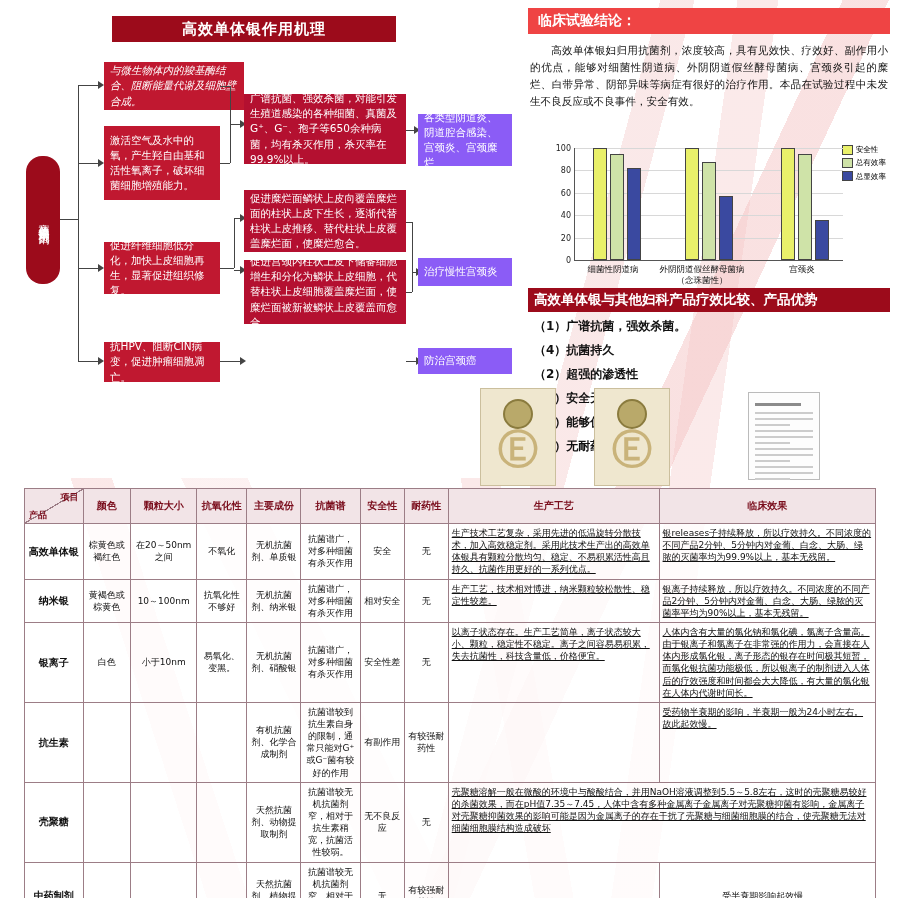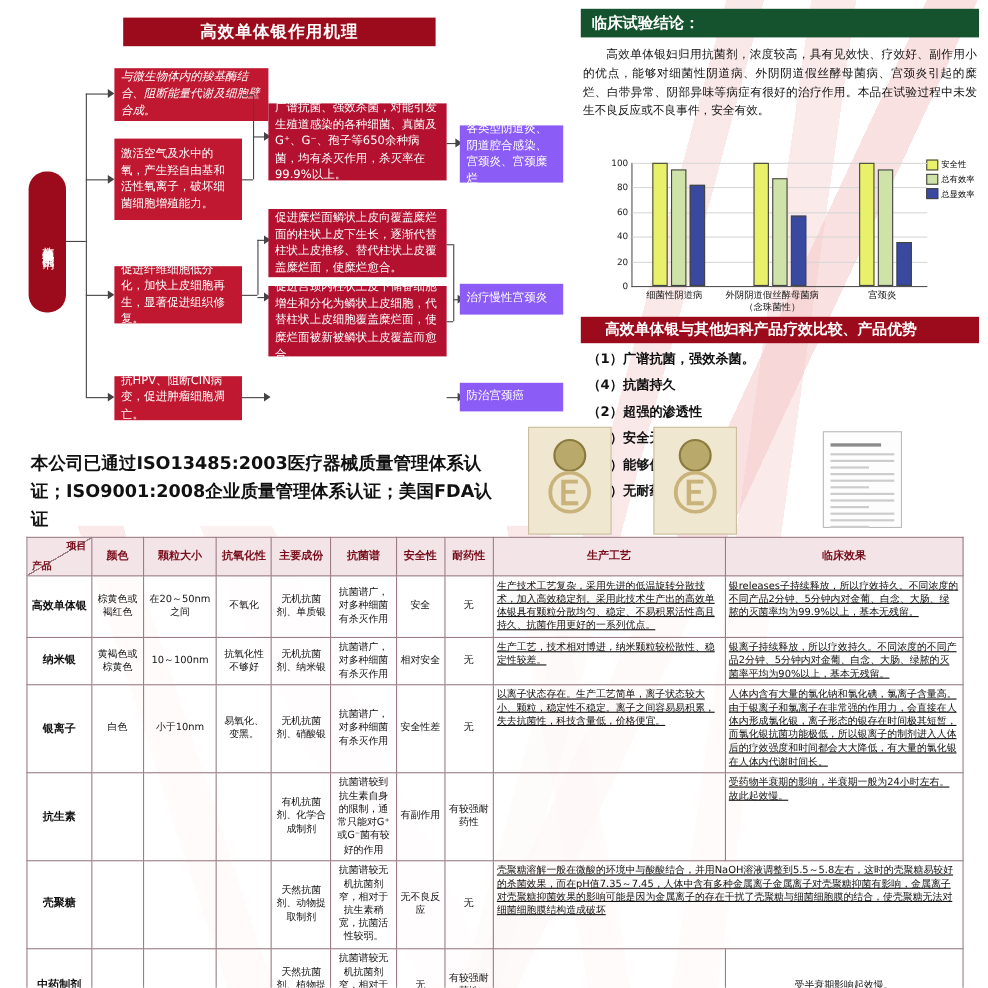--- a/index.html
+++ b/index.html
@@ -53,21 +53,21 @@
   .conn{position:absolute;background:#444;}
   .arrow{
     position:absolute;width:0;height:0;
     border-top:4px solid transparent;border-bottom:4px solid transparent;
     border-left:6px solid #444;
   }
 
   
   .clin-panel{position:absolute;left:528px;top:8px;width:362px;height:290px;}
   .clin-title{
-    position:absolute;left:0;top:0;width:362px;height:26px;background:#14532d;color:#fff;
+    position:absolute;left:0;top:0;width:362px;height:26px;background:#ef4444;color:#fff;
     font-size:14px;font-weight:bold;display:flex;align-items:center;padding-left:10px;box-sizing:border-box;
   }
   .clin-text{
     position:absolute;left:2px;top:34px;width:358px;font-size:10.6px;line-height:1.6;
     text-align:justify;text-indent:2em;color:#111;
   }
   .chart-wrap{position:absolute;left:6px;top:118px;width:352px;height:172px;}
   .chart-title{
     position:absolute;left:0;top:0;width:352px;text-align:center;font-size:13px;font-weight:bold;color:#111;
   }
@@ -78,21 +78,21 @@
   .bar{width:14px;border:1px solid #444;box-sizing:border-box;}
   .xlabel{position:absolute;top:116px;font-size:8.5px;color:#111;text-align:center;line-height:1.25;}
   .legend{position:absolute;right:0;top:18px;font-size:7.6px;line-height:1.5;}
   .legend div{display:flex;align-items:center;gap:3px;margin-bottom:2px;}
   .swatch{width:9px;height:8px;border:1px solid #444;display:inline-block;}
 
   
   .cmp-panel{position:absolute;left:528px;top:288px;width:362px;height:96px;}
   .cmp-title{
     position:absolute;left:0;top:0;width:362px;height:24px;background:#9c0b1b;color:#fff;
-    font-size:13.5px;font-weight:bold;display:flex;align-items:center;padding-left:22px;box-sizing:border-box;
+    font-size:13.5px;font-weight:bold;display:flex;align-items:center;padding-left:6px;box-sizing:border-box;
   }
   .cmp-list{position:absolute;left:6px;top:30px;width:356px;display:grid;grid-template-columns:1fr;row-gap:7px;font-size:12px;font-weight:bold;color:#111;}
 
   
   .cert-text{
     position:absolute;left:28px;top:408px;width:420px;font-size:16px;font-weight:bold;line-height:1.6;color:#111;
   }
   .cert-img{position:absolute;background:#efe7cf;border:1px solid #cbbf9d;}
   .cert-a{left:480px;top:388px;width:74px;height:96px;}
   .cert-b{left:594px;top:388px;width:74px;height:96px;}
@@ -254,21 +254,20 @@
     <div class="cmp-list">
       <div>（1）广谱抗菌，强效杀菌。</div>
       <div>（4）抗菌持久</div>
       <div>（2）超强的渗透性</div>
       <div>（5）安全无毒，无刺激</div>
       <div>（3）能够促进愈合</div>
       <div>（6）无耐药性</div>
     </div>
   </div>
 
-  <div class="cert-text">本公司已通过ISO13485:2003医疗器械质量管理体系认证；ISO9001:2008企业质量管理体系认证；美国FDA认证</div>
 
   <div class="cert-img cert-a">
     <div class="cert-seal"></div>
     <div class="cert-emblem">Ⓔ</div>
   </div>
   <div class="cert-img cert-b">
     <div class="cert-seal"></div>
     <div class="cert-emblem">Ⓔ</div>
   </div>
   <div class="cert-img cert-c">

